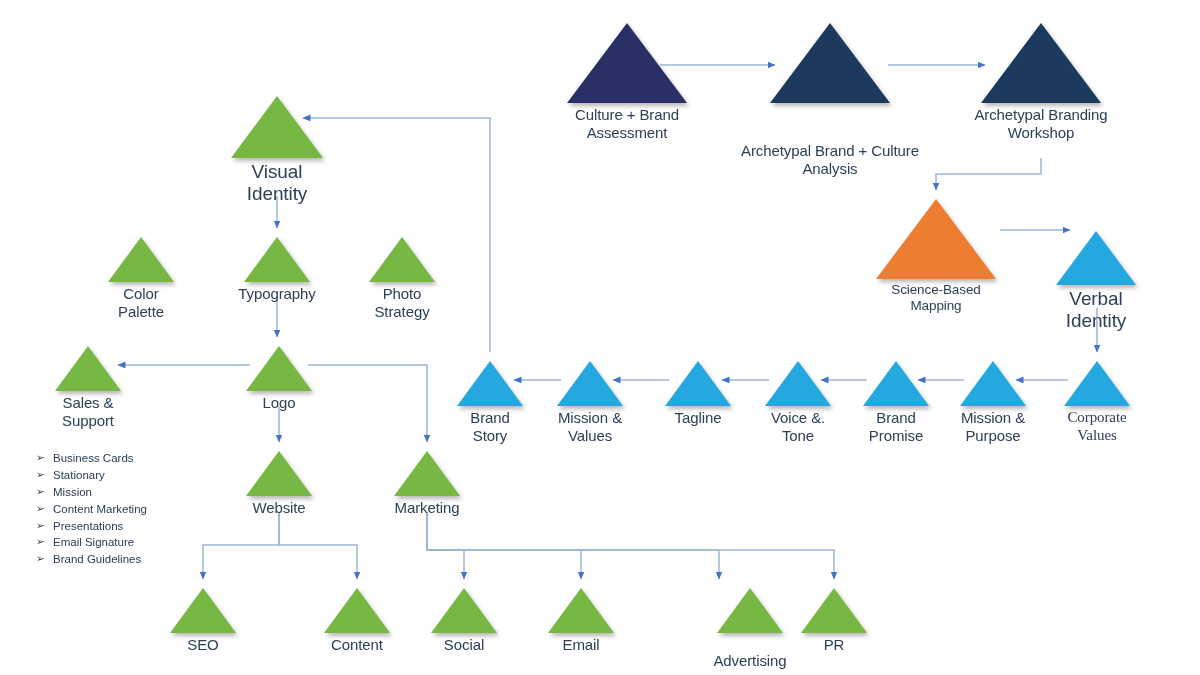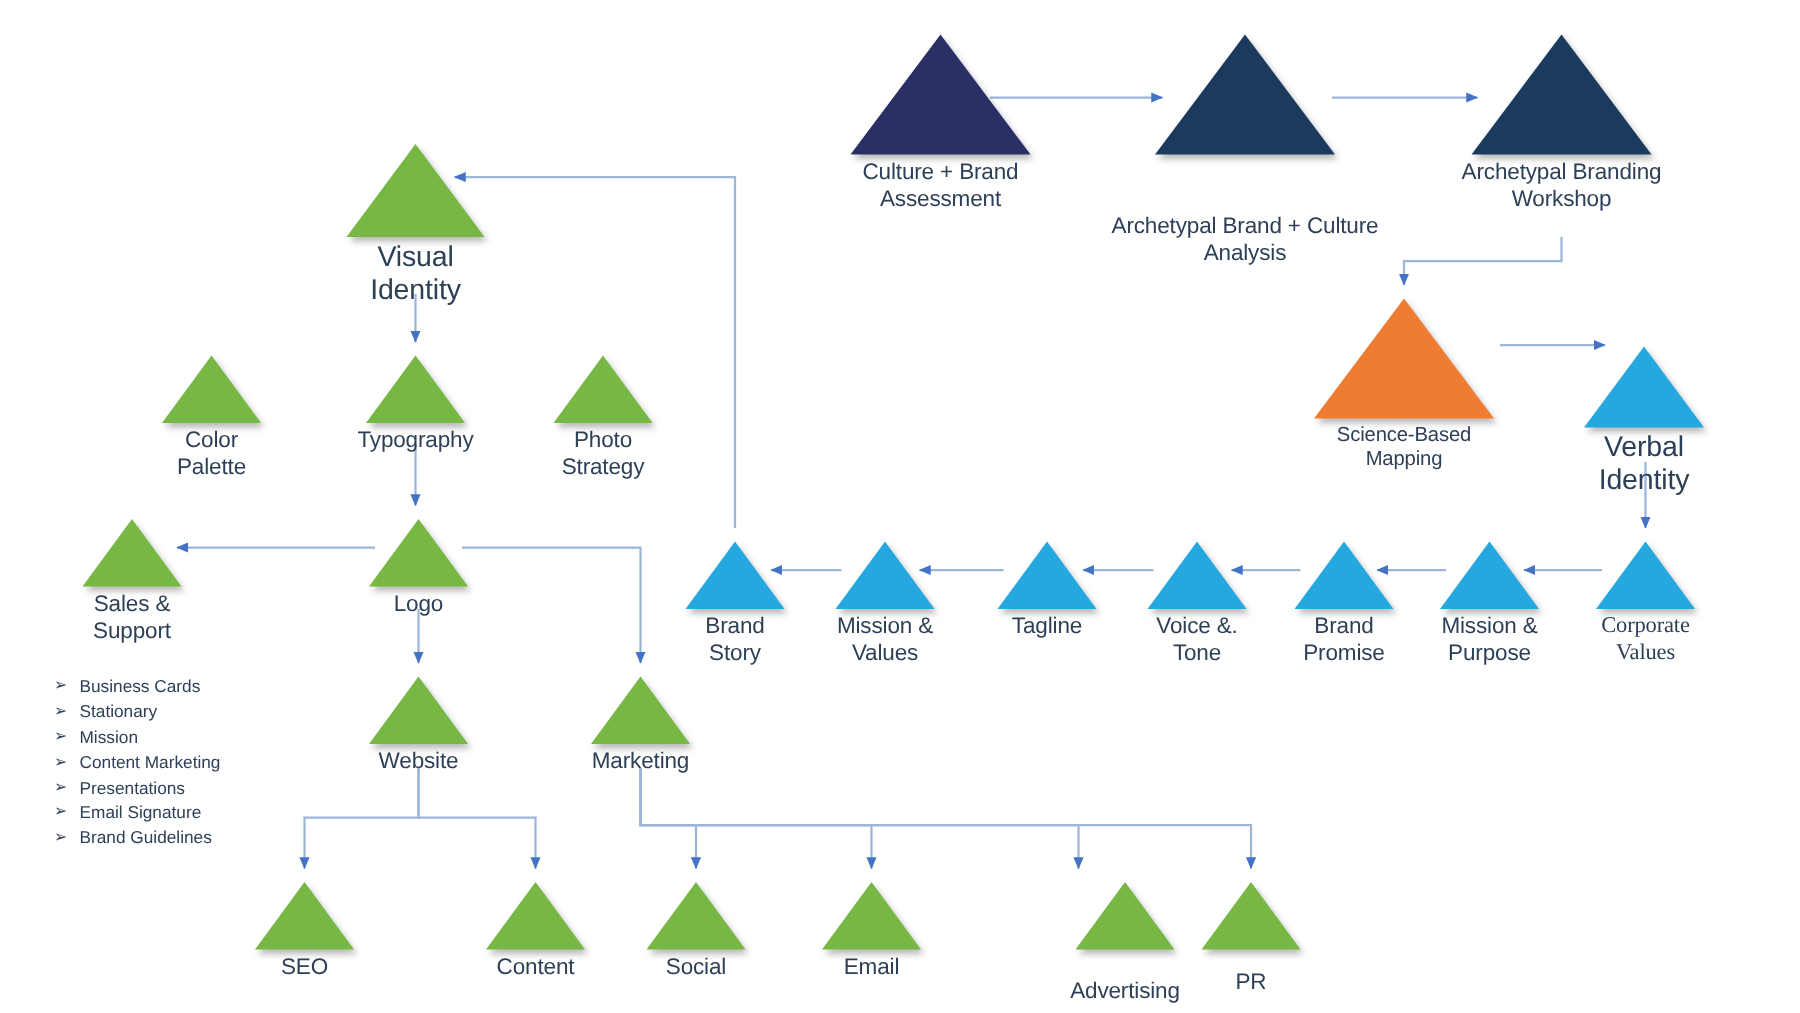--- a/index.html
+++ b/index.html
@@ -233,21 +233,21 @@
         <div class="label lbl-md">Social</div>
       </div>
       <div class="node" style="left: 491px; top: 585px; width: 180px;">
         <div class="tri" style="border-left-width: 33px; border-right-width: 33px; border-bottom-width: 45px; border-bottom-color: rgb(118, 184, 67);"></div>
         <div class="label lbl-md">Email</div>
       </div>
       <div class="node" style="left: 660px; top: 585px; width: 180px; gap: 16px;">
         <div class="tri" style="border-left-width: 33px; border-right-width: 33px; border-bottom-width: 45px; border-bottom-color: rgb(118, 184, 67);"></div>
         <div class="label lbl-md">Advertising</div>
       </div>
-      <div class="node" style="left: 744px; top: 585px; width: 180px; gap: 10px;">
+      <div class="node" style="left: 744px; top: 585px; width: 180px;">
         <div class="tri" style="border-left-width: 33px; border-right-width: 33px; border-bottom-width: 45px; border-bottom-color: rgb(118, 184, 67);"></div>
         <div class="label lbl-md">PR</div>
       </div>
     </div>
 
   <ul class="bullets" id="sales-list" style="left: 36px; top: 430px; margin-top: 20px;">
       <li>Business Cards</li>
       <li>Stationary</li>
       <li>Mission</li>
       <li>Content Marketing</li>

